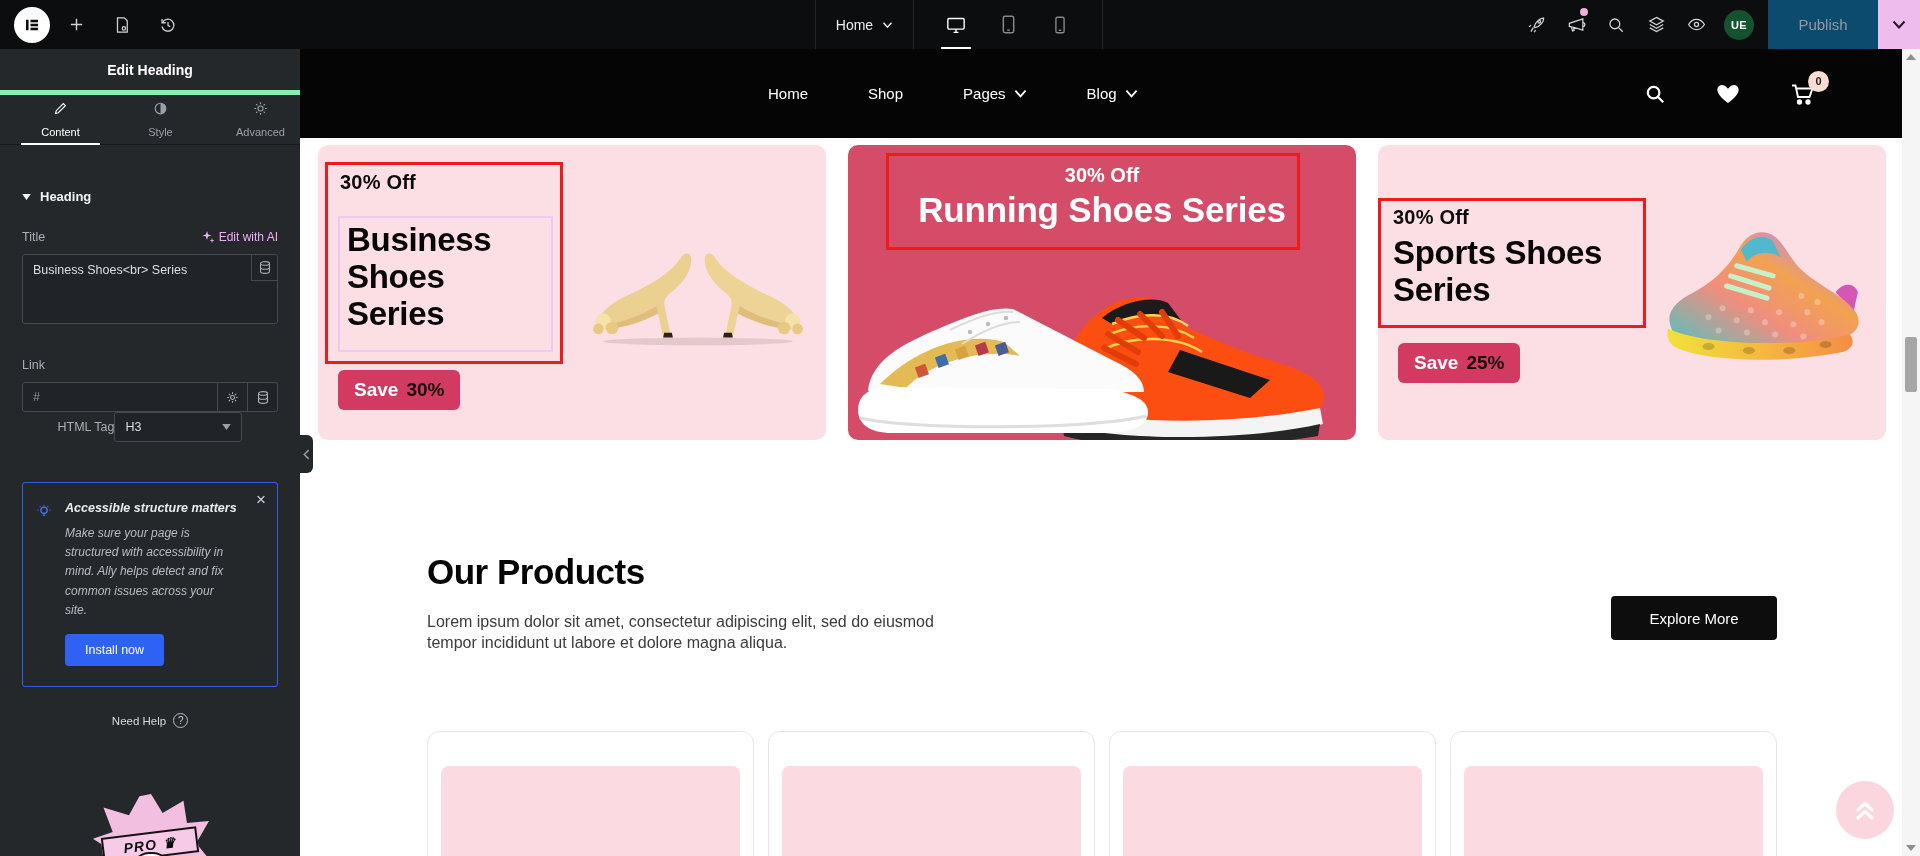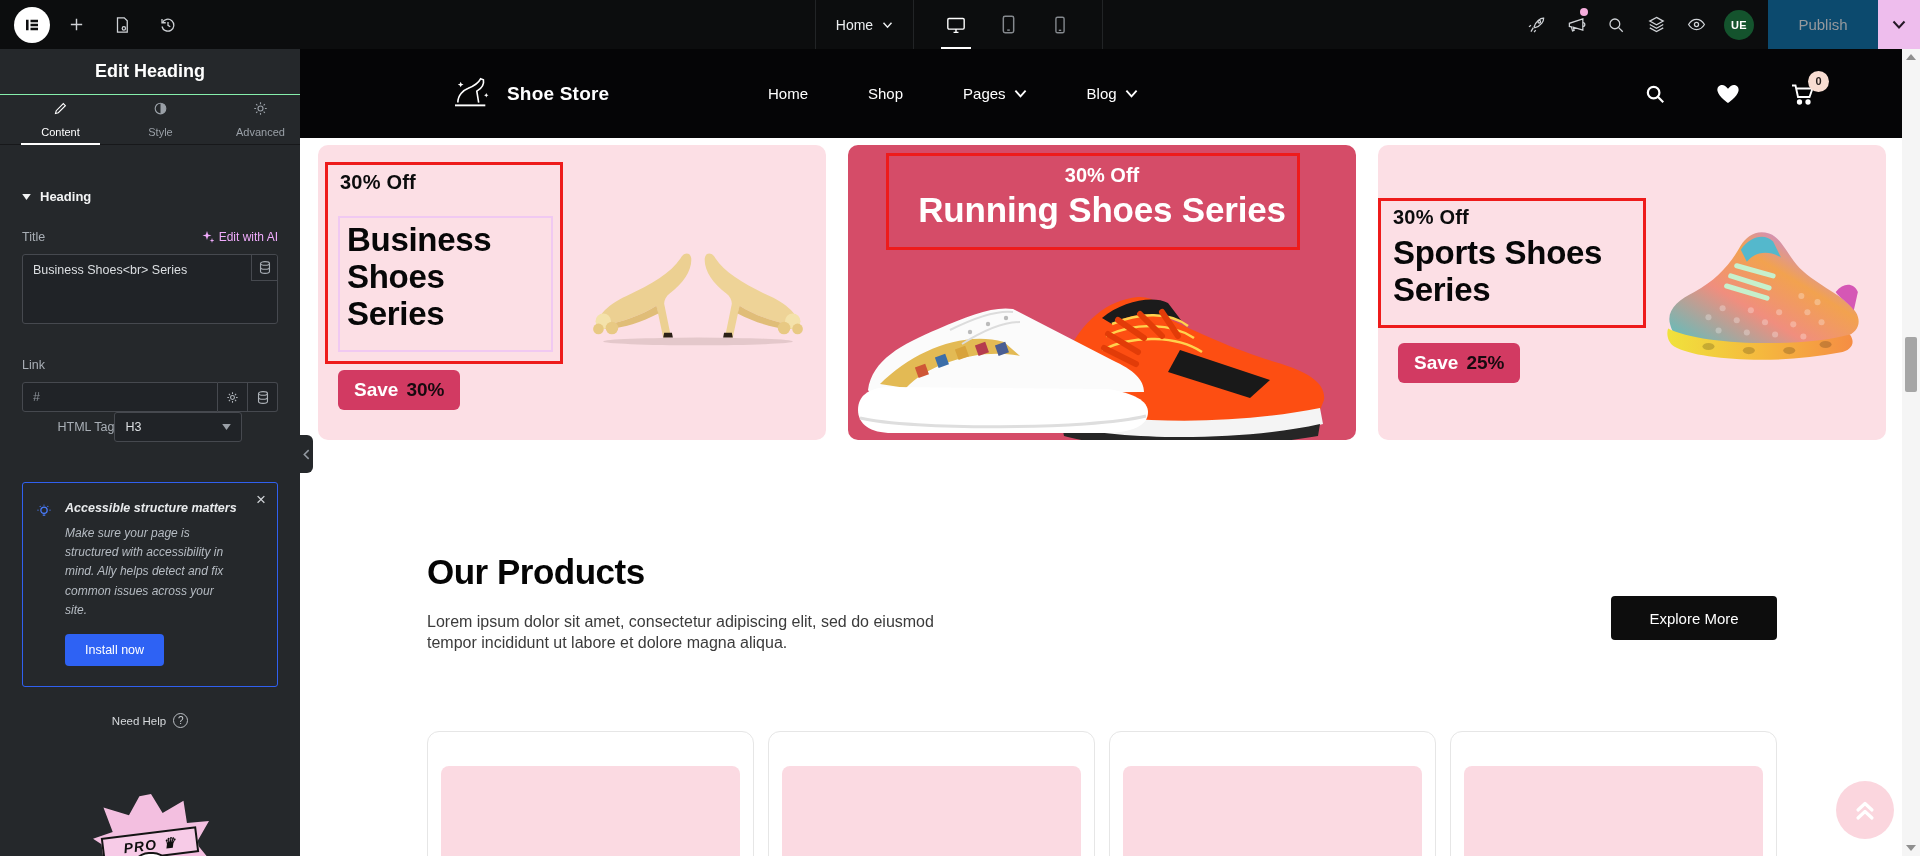--- a/index.html
+++ b/index.html
@@ -21,21 +21,21 @@
   .device.active::after { content:""; position:absolute; left:9px; right:9px; bottom:0; height:2px; background:#fff; }
   .tb-right { position:absolute; right:0; top:0; height:49px; display:flex; align-items:center; }
   .meg-wrap { position:relative; }
   .meg-dot { position:absolute; top:8px; right:8px; width:8px; height:8px; border-radius:50%; background:#f6aedd; }
   .avatar { width:30px; height:30px; border-radius:50%; background:#14532d; color:#fff; font-size:11px; font-weight:bold; display:flex; align-items:center; justify-content:center; margin:0 14px 0 8px; letter-spacing:.4px; cursor:pointer; }
   .publish-btn { width:110px; height:49px; background:#0c4a6e; color:#96999d; font-size:15px; display:flex; align-items:center; justify-content:center; cursor:pointer; border:none; font-family:inherit; }
   .pink-btn { width:42px; height:49px; background:#eebded; color:#251827; display:flex; align-items:center; justify-content:center; cursor:pointer; }
 
   
   .sidebar { position:absolute; left:0; top:49px; width:300px; height:807px; background:#25282b; z-index:30; overflow:hidden; }
-  .panel-header { height:46px; display:flex; align-items:center; justify-content:center; color:#fff; font-size:18px; font-weight:bold; border-bottom:1px solid #86efac; }
+  .panel-header { height:46px; display:flex; align-items:center; justify-content:center; color:#fff; font-size:14px; font-weight:bold; border-bottom:5px solid #86efac; }
   .panel-tabs { height:50px; display:flex; border-bottom:1px solid #17181a; }
   .ptab { flex:1; display:flex; flex-direction:column; align-items:center; justify-content:center; gap:10px; color:#9aa0a7; font-size:11px; position:relative; cursor:pointer;margin-left:21px; }
   .ptab.active { color:#fff; }
   .ptab.active::after { content:""; position:absolute; left:0; right:0; bottom:-1px; height:2px; background:#fff; }
   .panel-body { padding:0 22px; }
   .section-head { margin-top:44px; display:flex; align-items:center; gap:9px; color:#f2f3f4; font-size:13px; font-weight:bold; cursor:pointer; }
   .field-row { margin-top:26px; display:flex; justify-content:space-between; align-items:center; }
   .flabel { color:#a9afb6; font-size:12.5px; }
   .ai-link { color:#f0abfc; font-size:12px; display:flex; align-items:center; gap:5px; cursor:pointer; }
   .title-area { margin-top:10px; position:relative; }
@@ -389,31 +389,20 @@
 
 <div class="collapse-handle">
   <svg width="7" height="11" viewBox="0 0 8 12" stroke="currentColor" stroke-width="1.8" fill="none">
       <path d="M6.5 1L1.5 6l5 5"></path>
     </svg>
 </div>
 
 <div class="canvas">
 
   <div class="site-header">
-    <div class="brand">
-      <span>
-        <svg width="42" height="36" viewBox="0 0 44 38" stroke="#fff" stroke-width="1.7" fill="none">
-          <path d="M6 28c0-8 6-13 11-15 7-3 11-6 13-10l3 1c1 5-2 9-7 12l2 12"></path>
-          <path d="M3 31h32" stroke-width="2"></path>
-          <path d="M9 6l.9 2.1L12 9l-2.1.9L9 12l-.9-2.1L6 9l2.1-.9z" fill="#fff" stroke="none"></path>
-          <path d="M36 18l.7 1.6 1.6.7-1.6.7-.7 1.6-.7-1.6-1.6-.7 1.6-.7z" fill="#fff" stroke="none"></path>
-        </svg>
-      </span>
-      <span class="brand-name">Shoe Store</span>
-    </div>
 
     <nav class="site-nav">
       <span class="nav-item">
           <span>Home</span>
         </span>
       <span class="nav-item">
           <span>Shop</span>
         </span>
       <span class="nav-item">
           <span>Pages</span>

